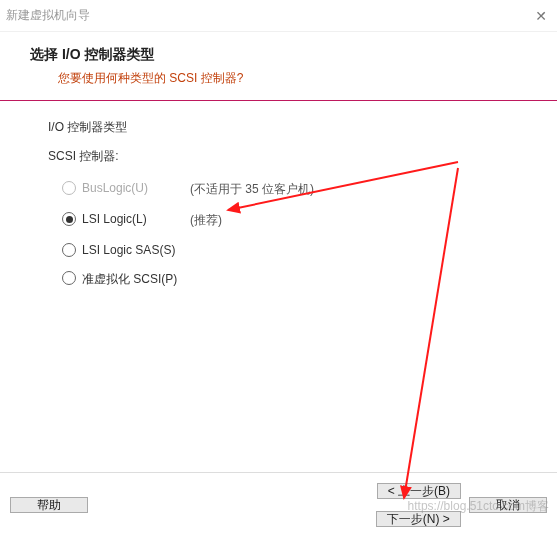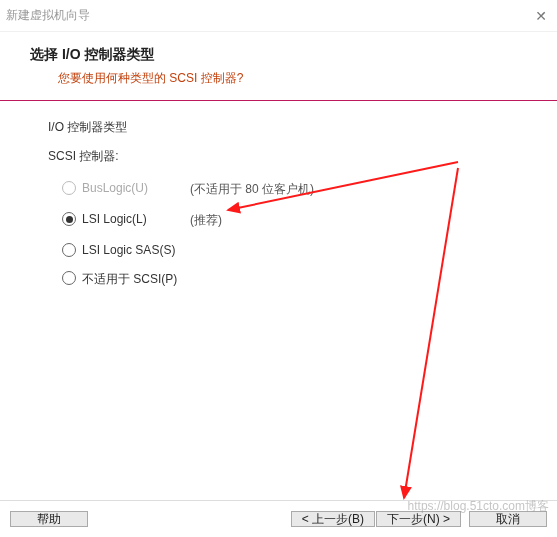--- a/index.html
+++ b/index.html
@@ -98,21 +98,21 @@
       padding: 0 10px;
       border: 1px solid #aaa;
       background: #e9e9e9;
       font-size: 12px;
       color: #222;
       display: inline-flex;
       align-items: center;
       justify-content: center;
       cursor: default;
     }
-    .btn-group { display: flex; gap: 2px; }
+    .btn-group { display: flex; gap: 12px; flex-direction: column; }
     .btn-group .btn + .btn { margin-left: -1px; }
     .watermark {
       position: absolute;
       right: 8px; bottom: 22px;
       font-size: 12px;
       color: rgba(150,150,150,0.55);
       pointer-events: none;
     }
     
     .overlay {
@@ -136,38 +136,38 @@
 
 <div class="body">
   <div class="group-label">I/O 控制器类型</div>
   <div class="subgroup-label">SCSI 控制器:</div>
 
   <div class="options">
 
     <div class="option-row">
       <span class="radio disabled"></span>
       <span class="option-label disabled">BusLogic(U)</span>
-      <span class="option-hint">(不适用于 80 位客户机)</span>
+      <span class="option-hint">(不适用于 35 位客户机)</span>
     </div>
 
     <div class="option-row">
       <span class="radio checked"></span>
       <span class="option-label">LSI Logic(L)</span>
       <span class="option-hint">(推荐)</span>
     </div>
 
     <div class="option-row">
       <span class="radio"></span>
       <span class="option-label">LSI Logic SAS(S)</span>
       <span class="option-hint"></span>
     </div>
 
     <div class="option-row">
       <span class="radio"></span>
-      <span class="option-label">不适用于 SCSI(P)</span>
+      <span class="option-label">准虚拟化 SCSI(P)</span>
       <span class="option-hint"></span>
     </div>
 
   </div>
 </div>
 
 <div class="footer">
   <button class="btn">帮助</button>
   <div class="spacer"></div>
   <div class="btn-group">

